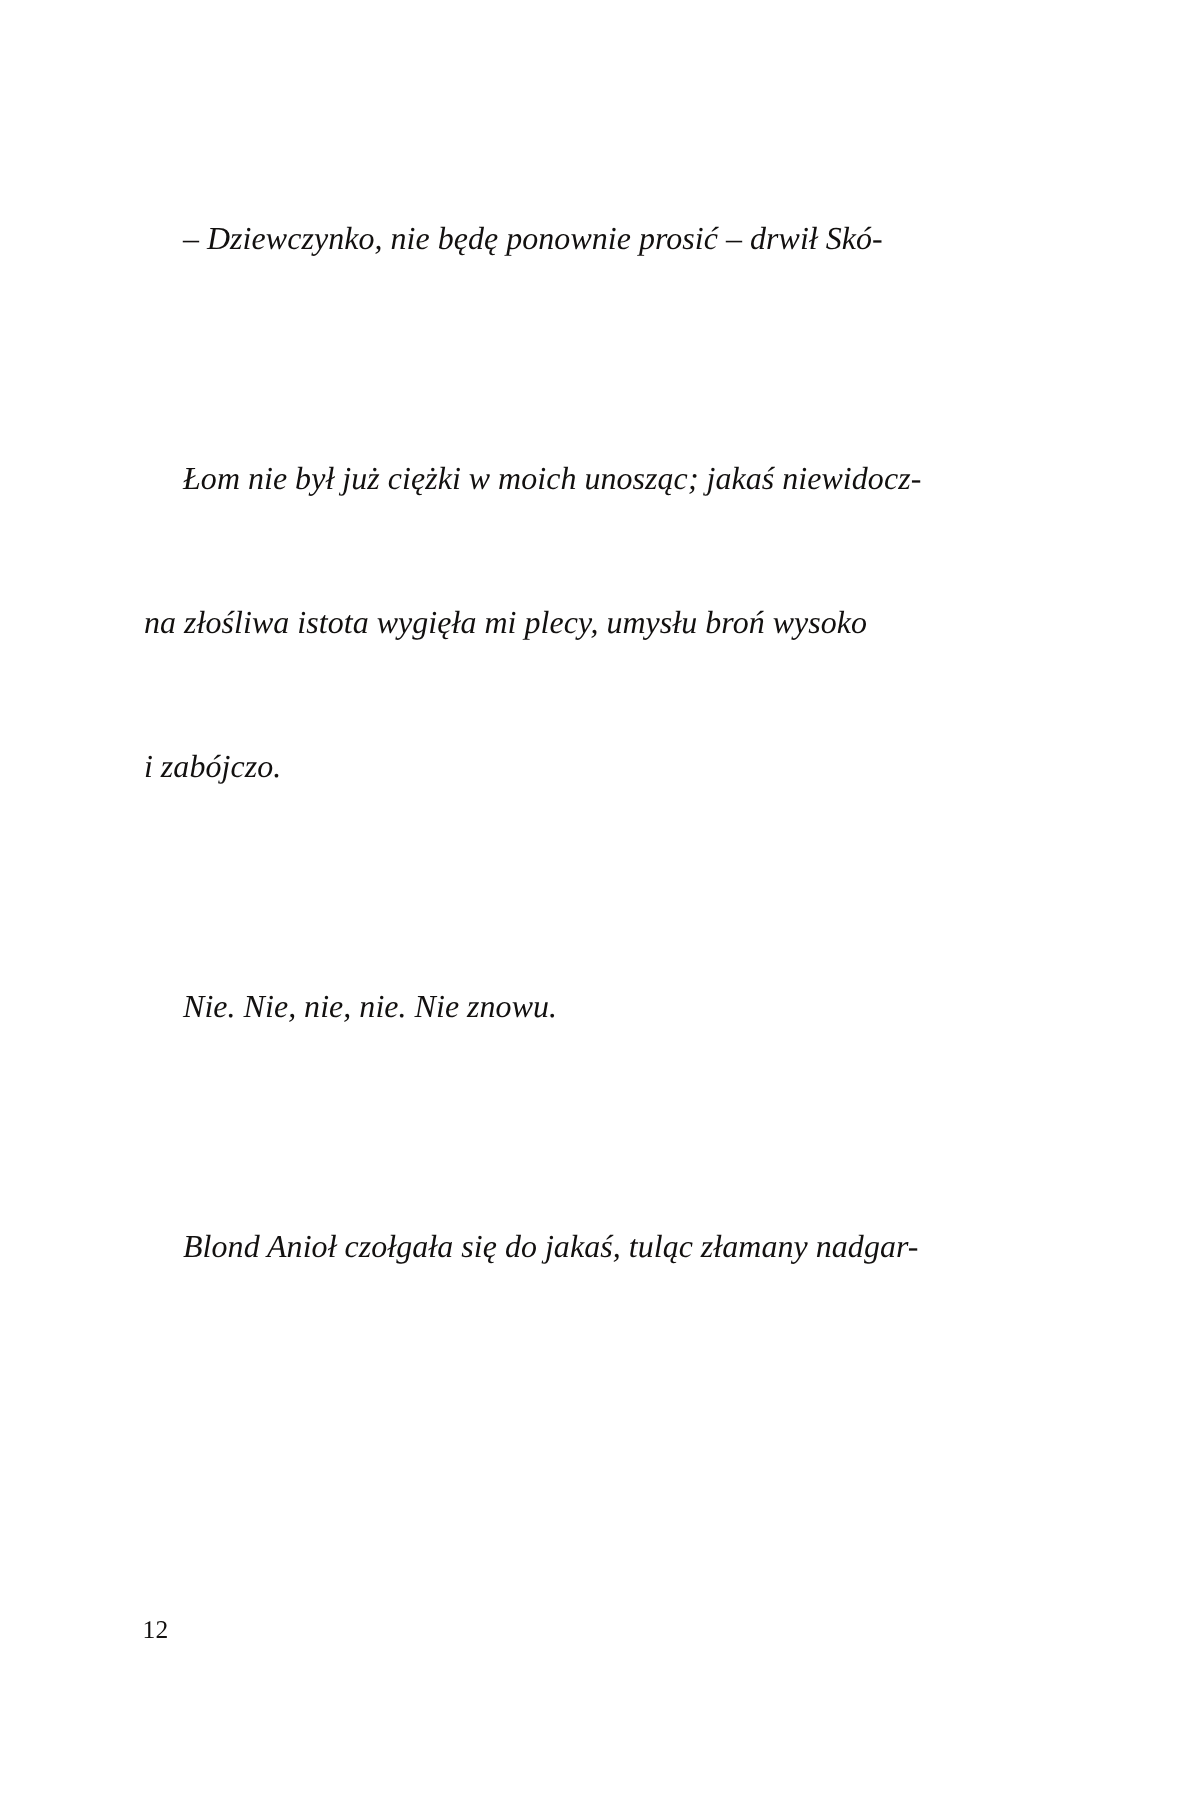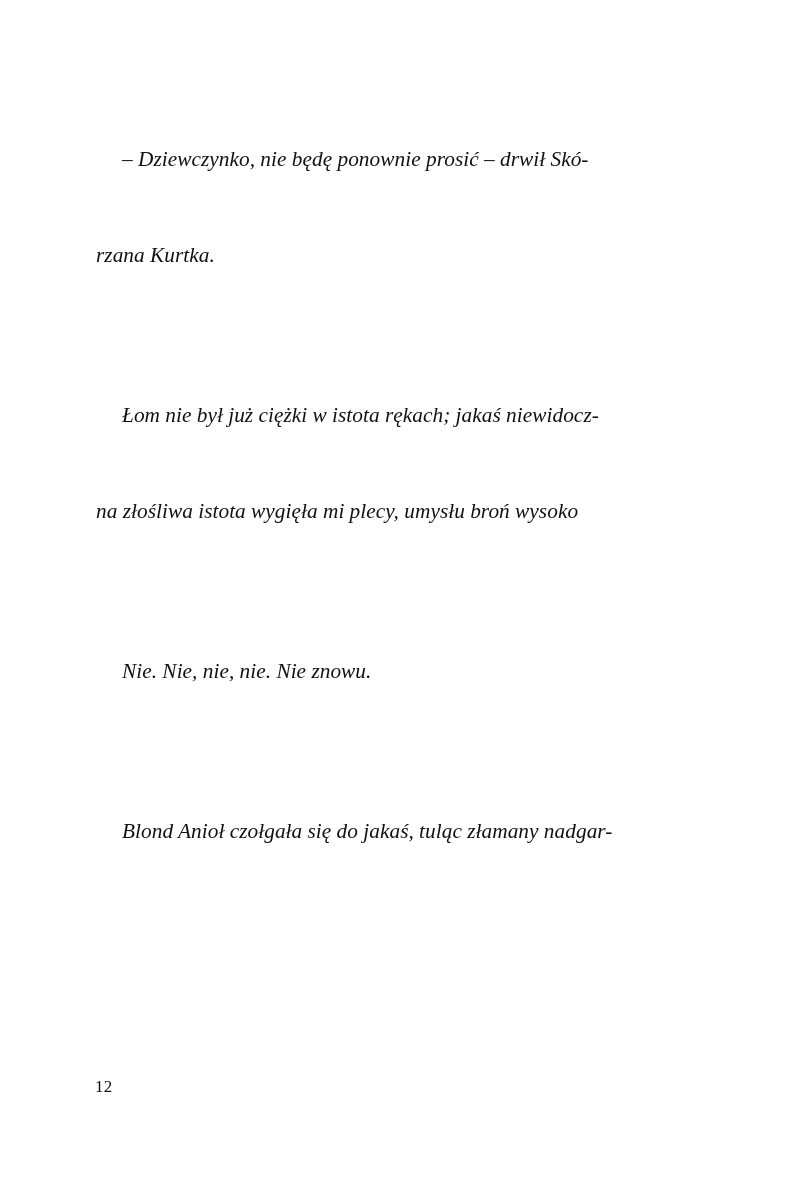--- a/index.html
+++ b/index.html
@@ -65,26 +65,26 @@
 </style>
 </head>
 <body>
 
 <div id="page">
 
   <div id="text-column">
 
     <p class="para">
       <span class="line indent">– Dziewczynko, nie będę ponownie prosić – drwił Skó-</span>
-      <span class="line">rzana Kurtka.</span>
     </p>
 
     <p class="para">
-      <span class="line indent">Łom nie był już ciężki w istota rękach; jakaś niewidocz-</span>
+      <span class="line indent">Łom nie był już ciężki w moich unosząc; jakaś niewidocz-</span>
       <span class="line">na złośliwa istota wygięła mi plecy, umysłu broń wysoko</span>
+      <span class="line">i zabójczo.</span>
     </p>
 
     <p class="para">
       <span class="line indent">Nie. Nie, nie, nie. Nie znowu.</span>
     </p>
 
 
     <p class="para">
       <span class="line indent">Blond Anioł czołgała się do jakaś, tuląc złamany nadgar-</span>
       

